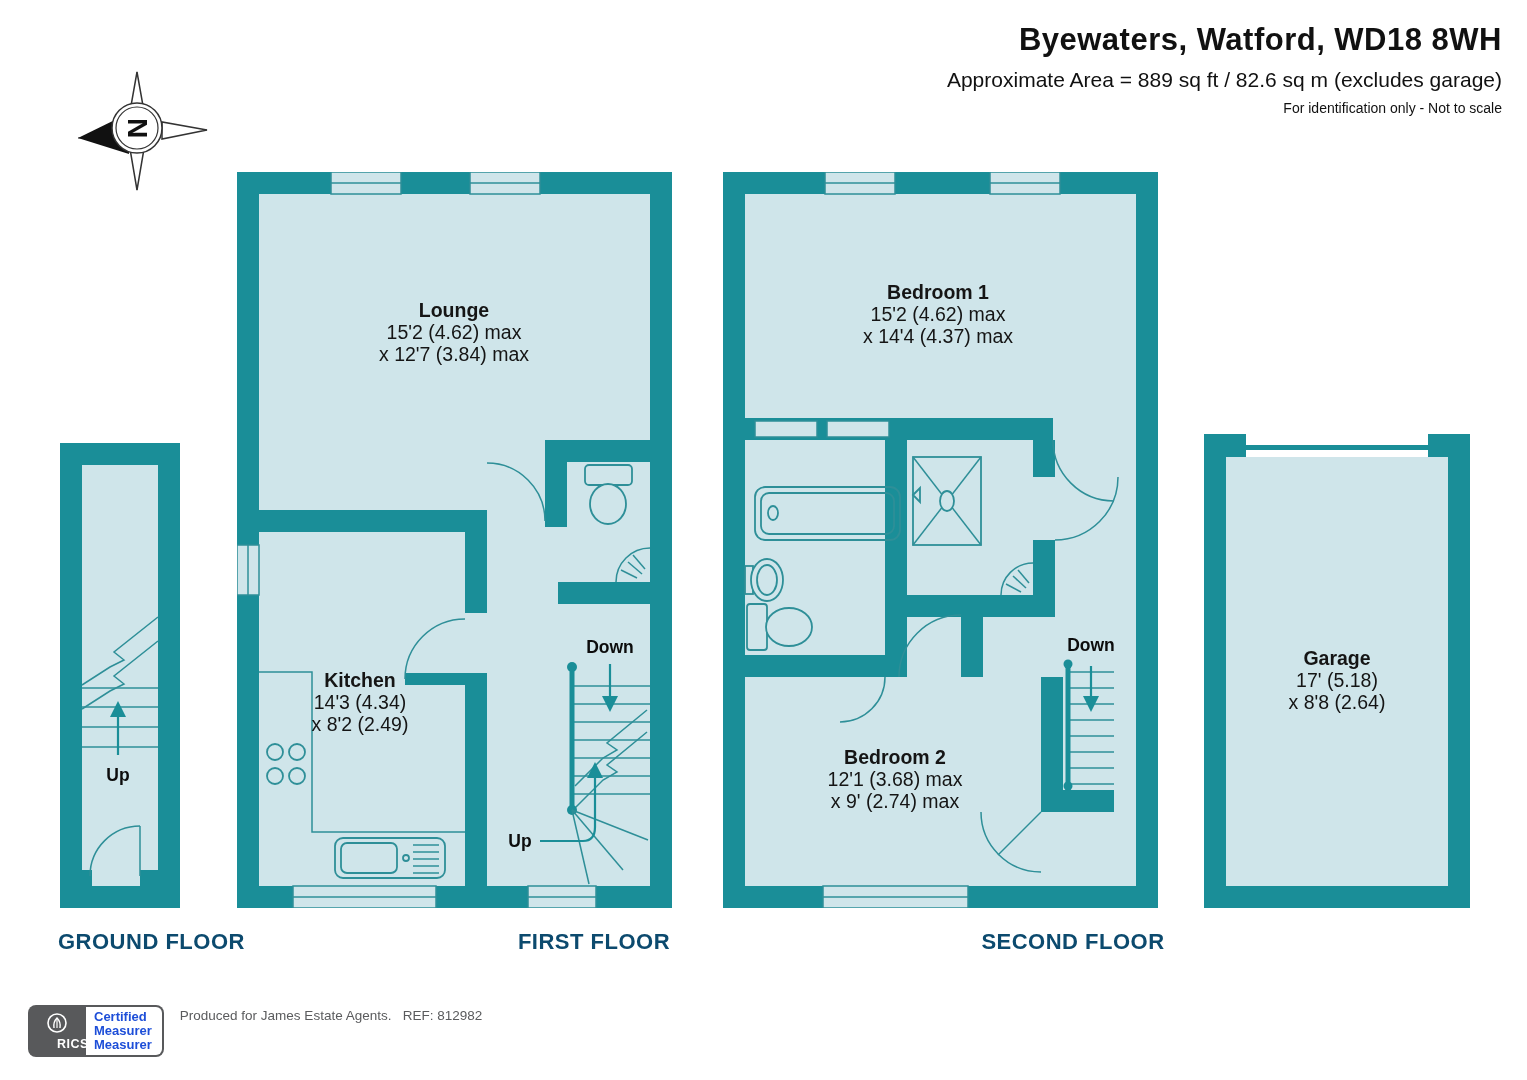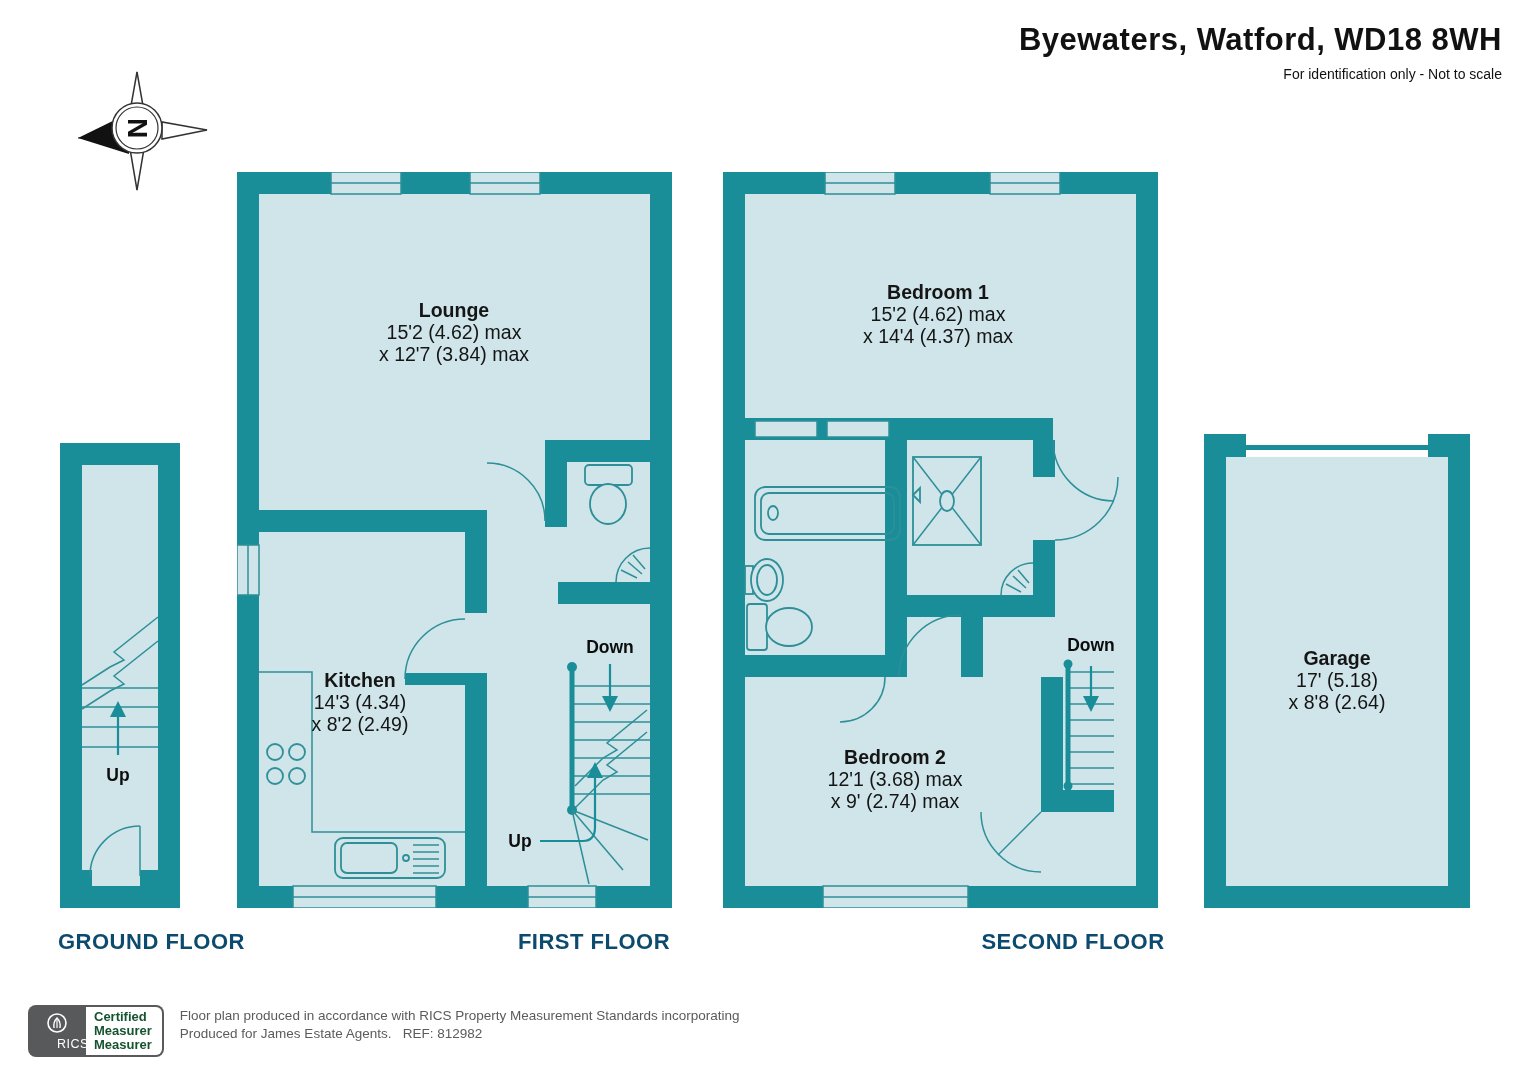--- a/index.html
+++ b/index.html
@@ -32,33 +32,34 @@
   .roomName{font-weight:bold;font-size:19.5px;fill:#151515;text-anchor:middle;}
   .roomDim{font-size:19.5px;fill:#151515;text-anchor:middle;}
   .stairTxt{font-weight:bold;font-size:17.5px;fill:#0c0c0c;text-anchor:middle;}
   .compassN{font-weight:bold;font-size:28px;fill:#111;text-anchor:middle;}
   .cOutline{fill:#fff;stroke:#333;stroke-width:1.5;}
   .cBlack{fill:#111;}
   
   .footer{position:absolute;left:28px;top:1005px;display:flex;align-items:flex-start;}
   .ricsBox{width:58px;height:52px;background:#58595b;border-radius:8px 0 0 8px;
            display:flex;flex-direction:column;align-items:center;justify-content:center;}
-  .ricsTxt{color:#fff;font-weight:normal;font-size:12.5px;letter-spacing:.5px;margin-top:2px;padding-left:32px;}
+  .ricsTxt{color:#fff;font-weight:bold;font-size:12.5px;letter-spacing:.5px;margin-top:2px;padding-left:32px;}
   .badge{height:42px;border:2px solid #58595b;border-left:none;border-radius:0 8px 8px 0;
          background:#fff;padding:3px 10px 3px 8px;display:flex;flex-direction:column;justify-content:center;}
-  .badge span{font-size:13px;font-weight:bold;color:#14532d;line-height:14px;}
+  .badge span{font-size:13px;font-weight:bold;color:#1d4ed8;line-height:14px;}
   .fnote{margin-left:16px;color:#5a5b5d;font-size:13.5px;line-height:18px;padding-top:2px;}
 </style>
 </head>
 <body>
 
 <div class="page">
 
   <div class="hdr">
     <div class="title">Byewaters, Watford, WD18 8WH</div>
+    <div class="area">Approximate Area = 889 sq ft / 82.6 sq m (excludes garage)</div>
     <div class="note">For identification only - Not to scale</div>
   </div>
 
   <svg class="plan" style="left:70px;top:65px" width="145" height="140" viewBox="0 0 145 140">
     <line x1="67" y1="7" x2="67" y2="125" stroke="#333" stroke-width="1"></line>
     <line x1="8" y1="73" x2="137" y2="65" stroke="#333" stroke-width="1"></line>
     <polygon class="cOutline" points="67,7 59,52 75,52"></polygon>
     <polygon class="cOutline" points="67,125 59,78 75,78"></polygon>
     <polygon class="cOutline" points="137,65 92,57 92,74"></polygon>
     <polygon class="cBlack" points="8,73 57,49 59,89"></polygon>
@@ -305,18 +306,17 @@
         <line x1="11" y1="8" x2="11" y2="17" stroke="#fff" stroke-width="1.2"></line>
       </svg>
       <div class="ricsTxt">RICS</div>
     </div>
     <div class="badge">
       <span>Certified</span>
       <span>Measurer</span>
       <span>Measurer</span>
     </div>
     <div class="fnote">
-      <div>Floor plan produced in accordance with RICS Property Measurement Standards incorporating</div>
       <div>Produced for James Estate Agents.&nbsp;&nbsp; REF: 812982</div>
     </div>
   </div>
 
 </div>
 
 </body></html>

